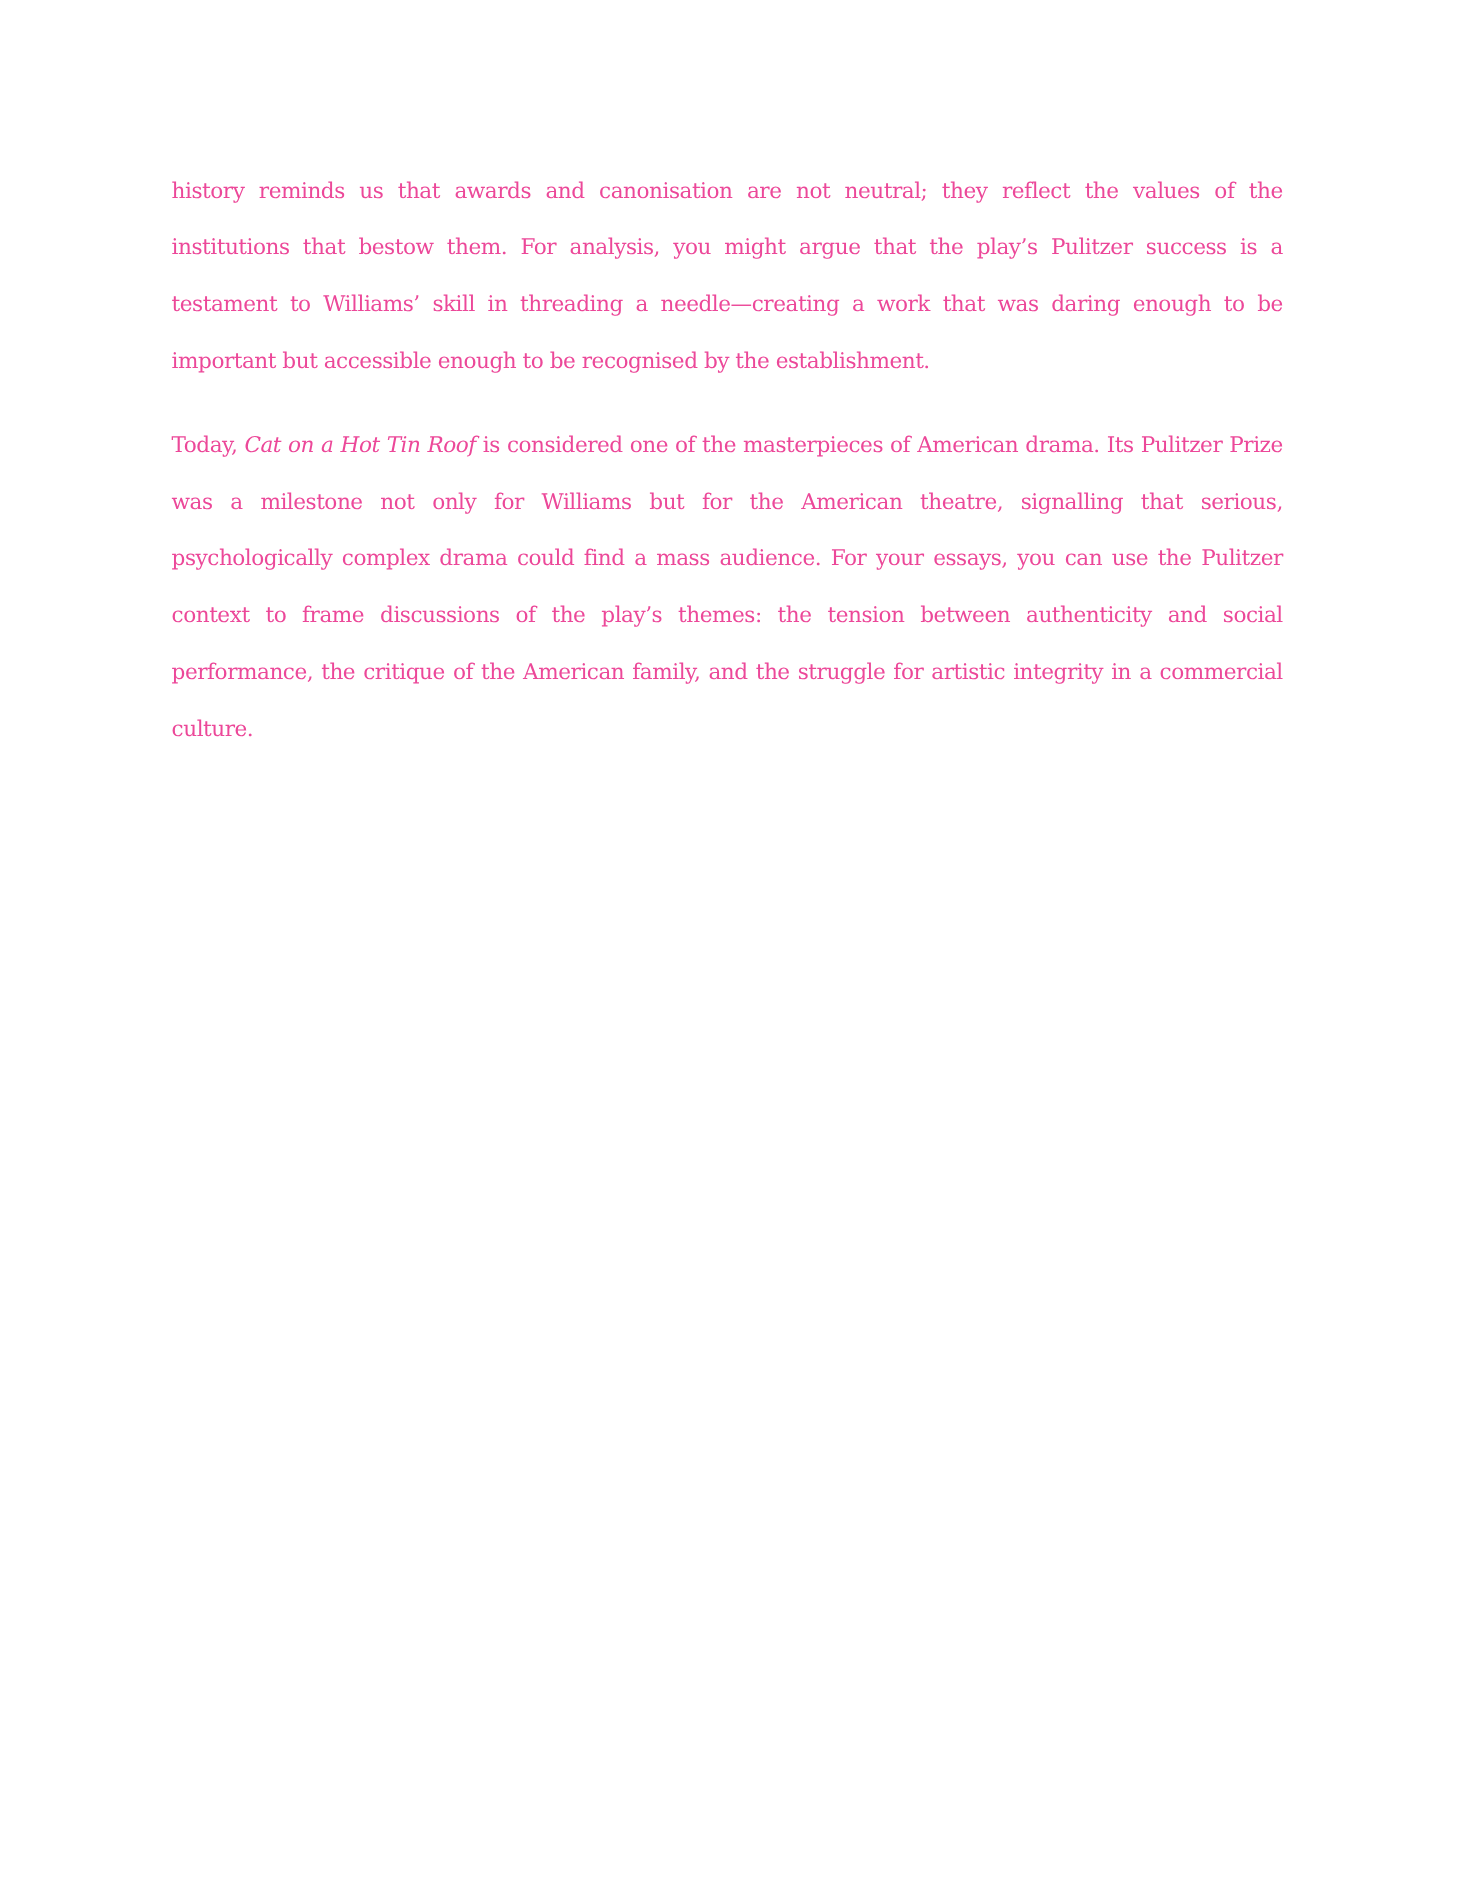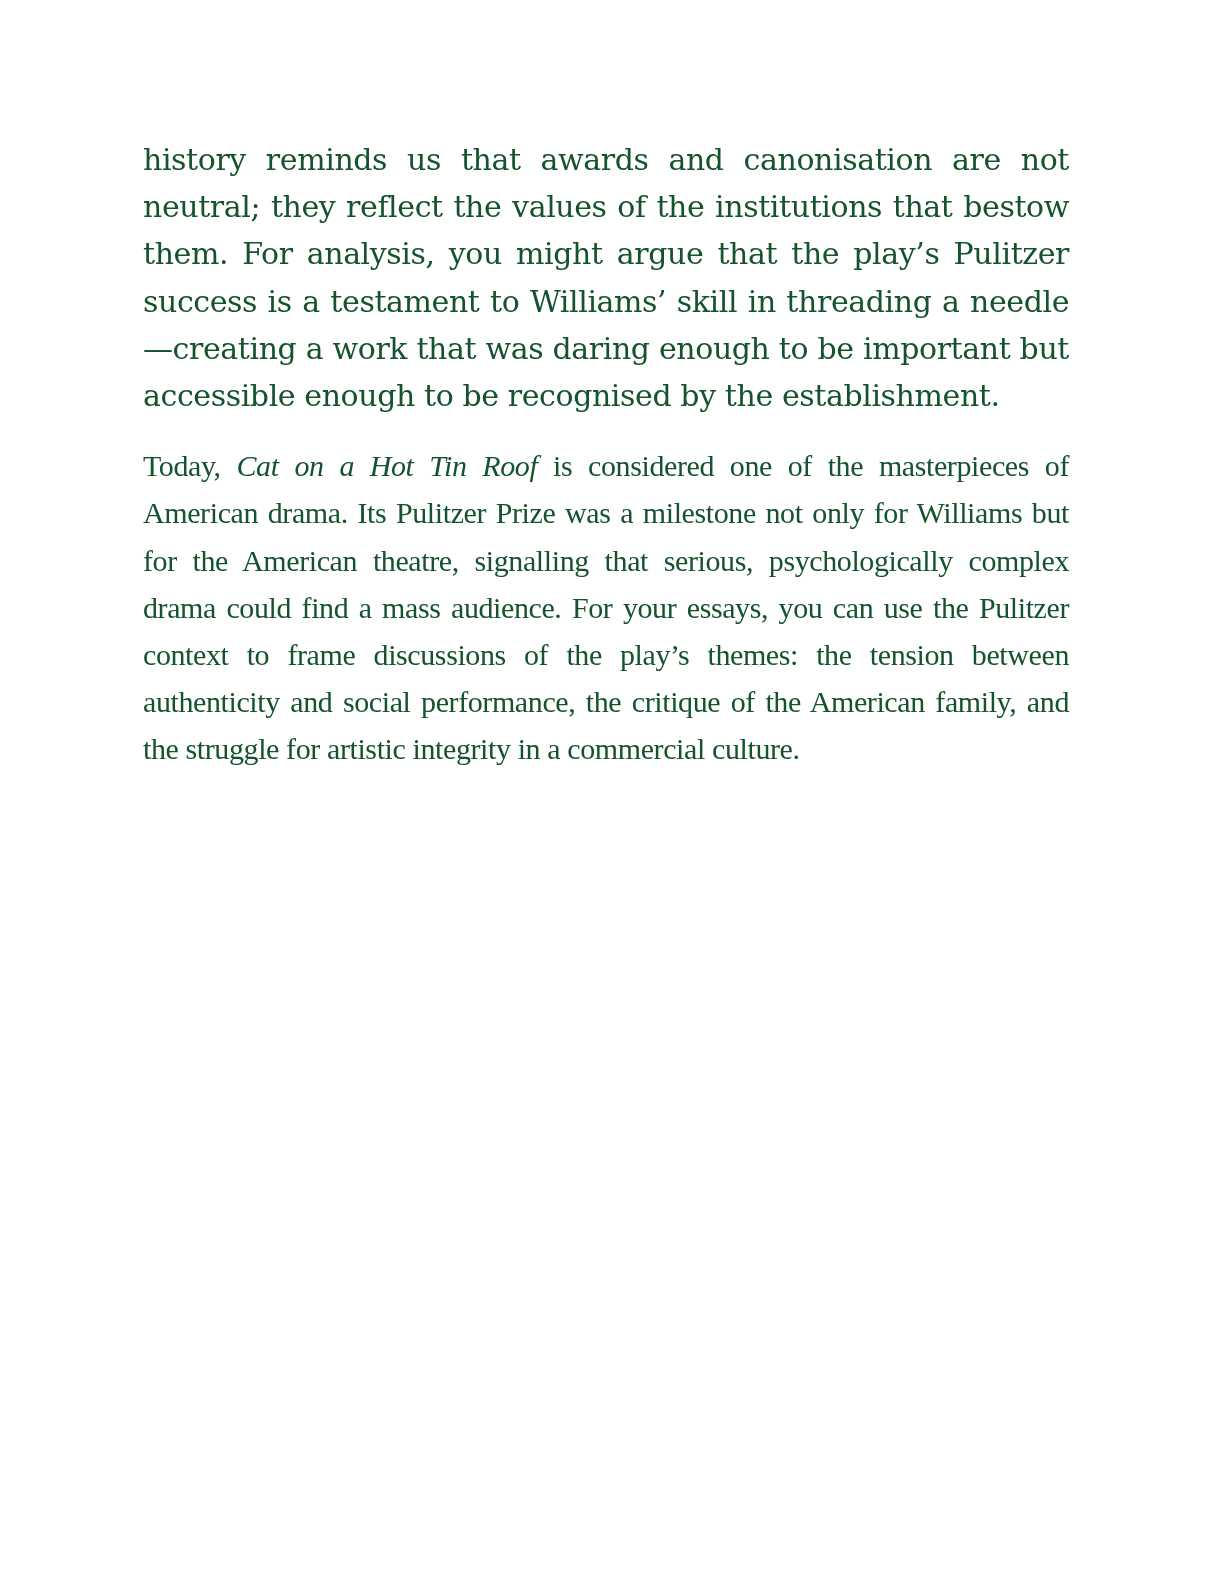--- a/index.html
+++ b/index.html
@@ -12,33 +12,32 @@
       height: 1584px;
       position: relative;
       overflow: hidden;
     }
     .page {
       position: absolute;
       left: 143px;
       top: 136px;
       width: 926px;
       font-family: "DejaVu Serif", "Liberation Serif", serif;
-      font-size: 30px;
+      font-size: 18px;
       line-height: 47.2px;
-      color: #14532d;
+      color: #ec4899;
       letter-spacing: -0.4px;
     }
     .para {
       margin: 0;
       text-align: justify;
       text-align-last: left;
     }
     .para + .para {
       margin-top: 23px;
-      font-family: Liberation Serif, serif;
     }
     .title-italic {
       font-style: italic;
     }
   </style>
 </head>
 <body>
 
 <div class="page">
   <p class="para">history reminds us that awards and canonisation are not neutral; they reflect the values of the institutions that bestow them. For analysis, you might argue that the play’s Pulitzer success is a testament to Williams’ skill in threading a needle—creating a work that was daring enough to be important but accessible enough to be recognised by the establishment.</p>

